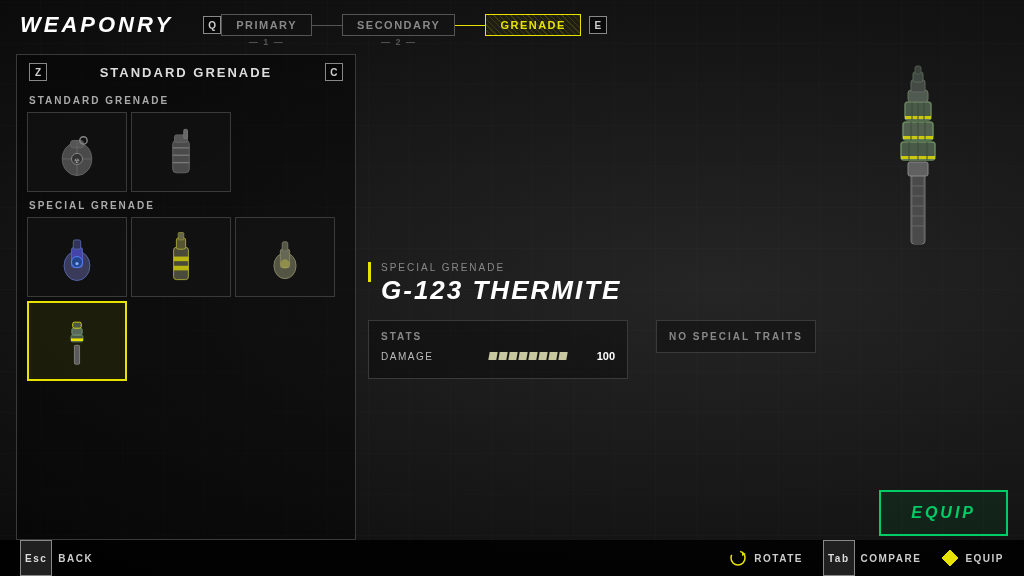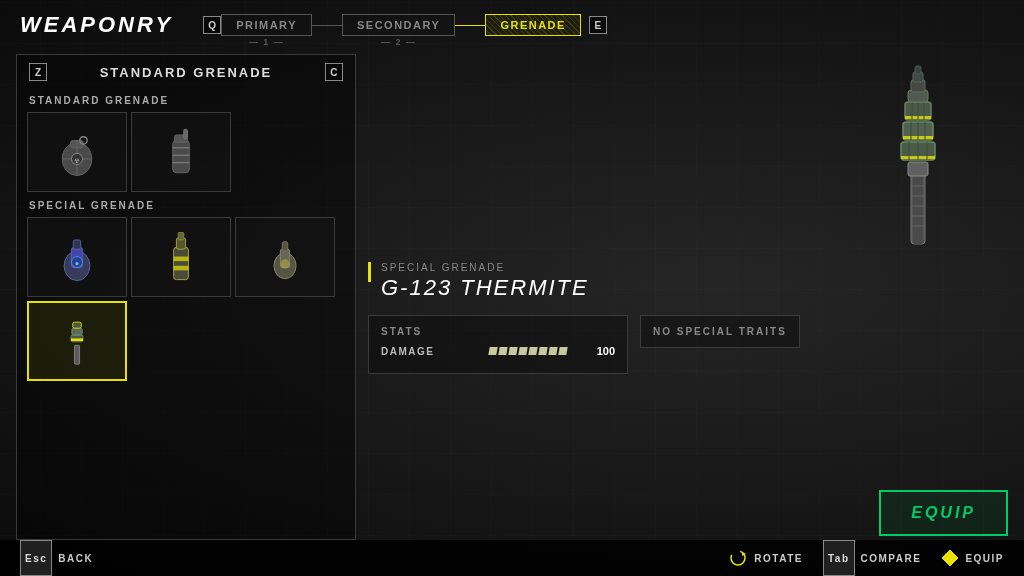--- a/index.html
+++ b/index.html
@@ -231,22 +231,22 @@
     }
 
     .item-category {
       font-size: 10px;
       letter-spacing: 2px;
       color: #888;
       margin-bottom: 2px;
     }
 
     .item-name {
-      font-size: 22px;
-      font-weight: 400;
+      font-size: 26px;
+      font-weight: 700;
       color: #ffffff;
       letter-spacing: 2px;
       text-transform: uppercase;
       font-style: italic;
       margin-bottom: 8px;
     }
 
     .item-description {
       font-size: 11px;
       color: #999;
@@ -271,21 +271,21 @@
 
     .stat-row {
       display: flex;
       align-items: center;
       margin-bottom: 6px;
       gap: 8px;
     }
 
     .stat-name {
       font-size: 10px;
-      font-weight: 700;
+      font-weight: 400;
       letter-spacing: 1.5px;
       color: #bbb;
       width: 100px;
     }
 
     .stat-bar-container {
       flex: 1;
       display: flex;
       align-items: center;
       gap: 2px;
@@ -371,21 +371,21 @@
       background: rgba(40,40,40,0.8);
       font-size: 10px;
       color: #ddd;
       font-weight: bold;
     }
 
     .footer-spacer { flex: 1; }
 
     .details-row {
       display: flex;
-      gap: 12px;
+      gap: 28px;
       align-items: flex-start;
     }
 
     .details-col-main {
       flex: 1;
     }
 
     
     .accent-line {
       width: 3px;

